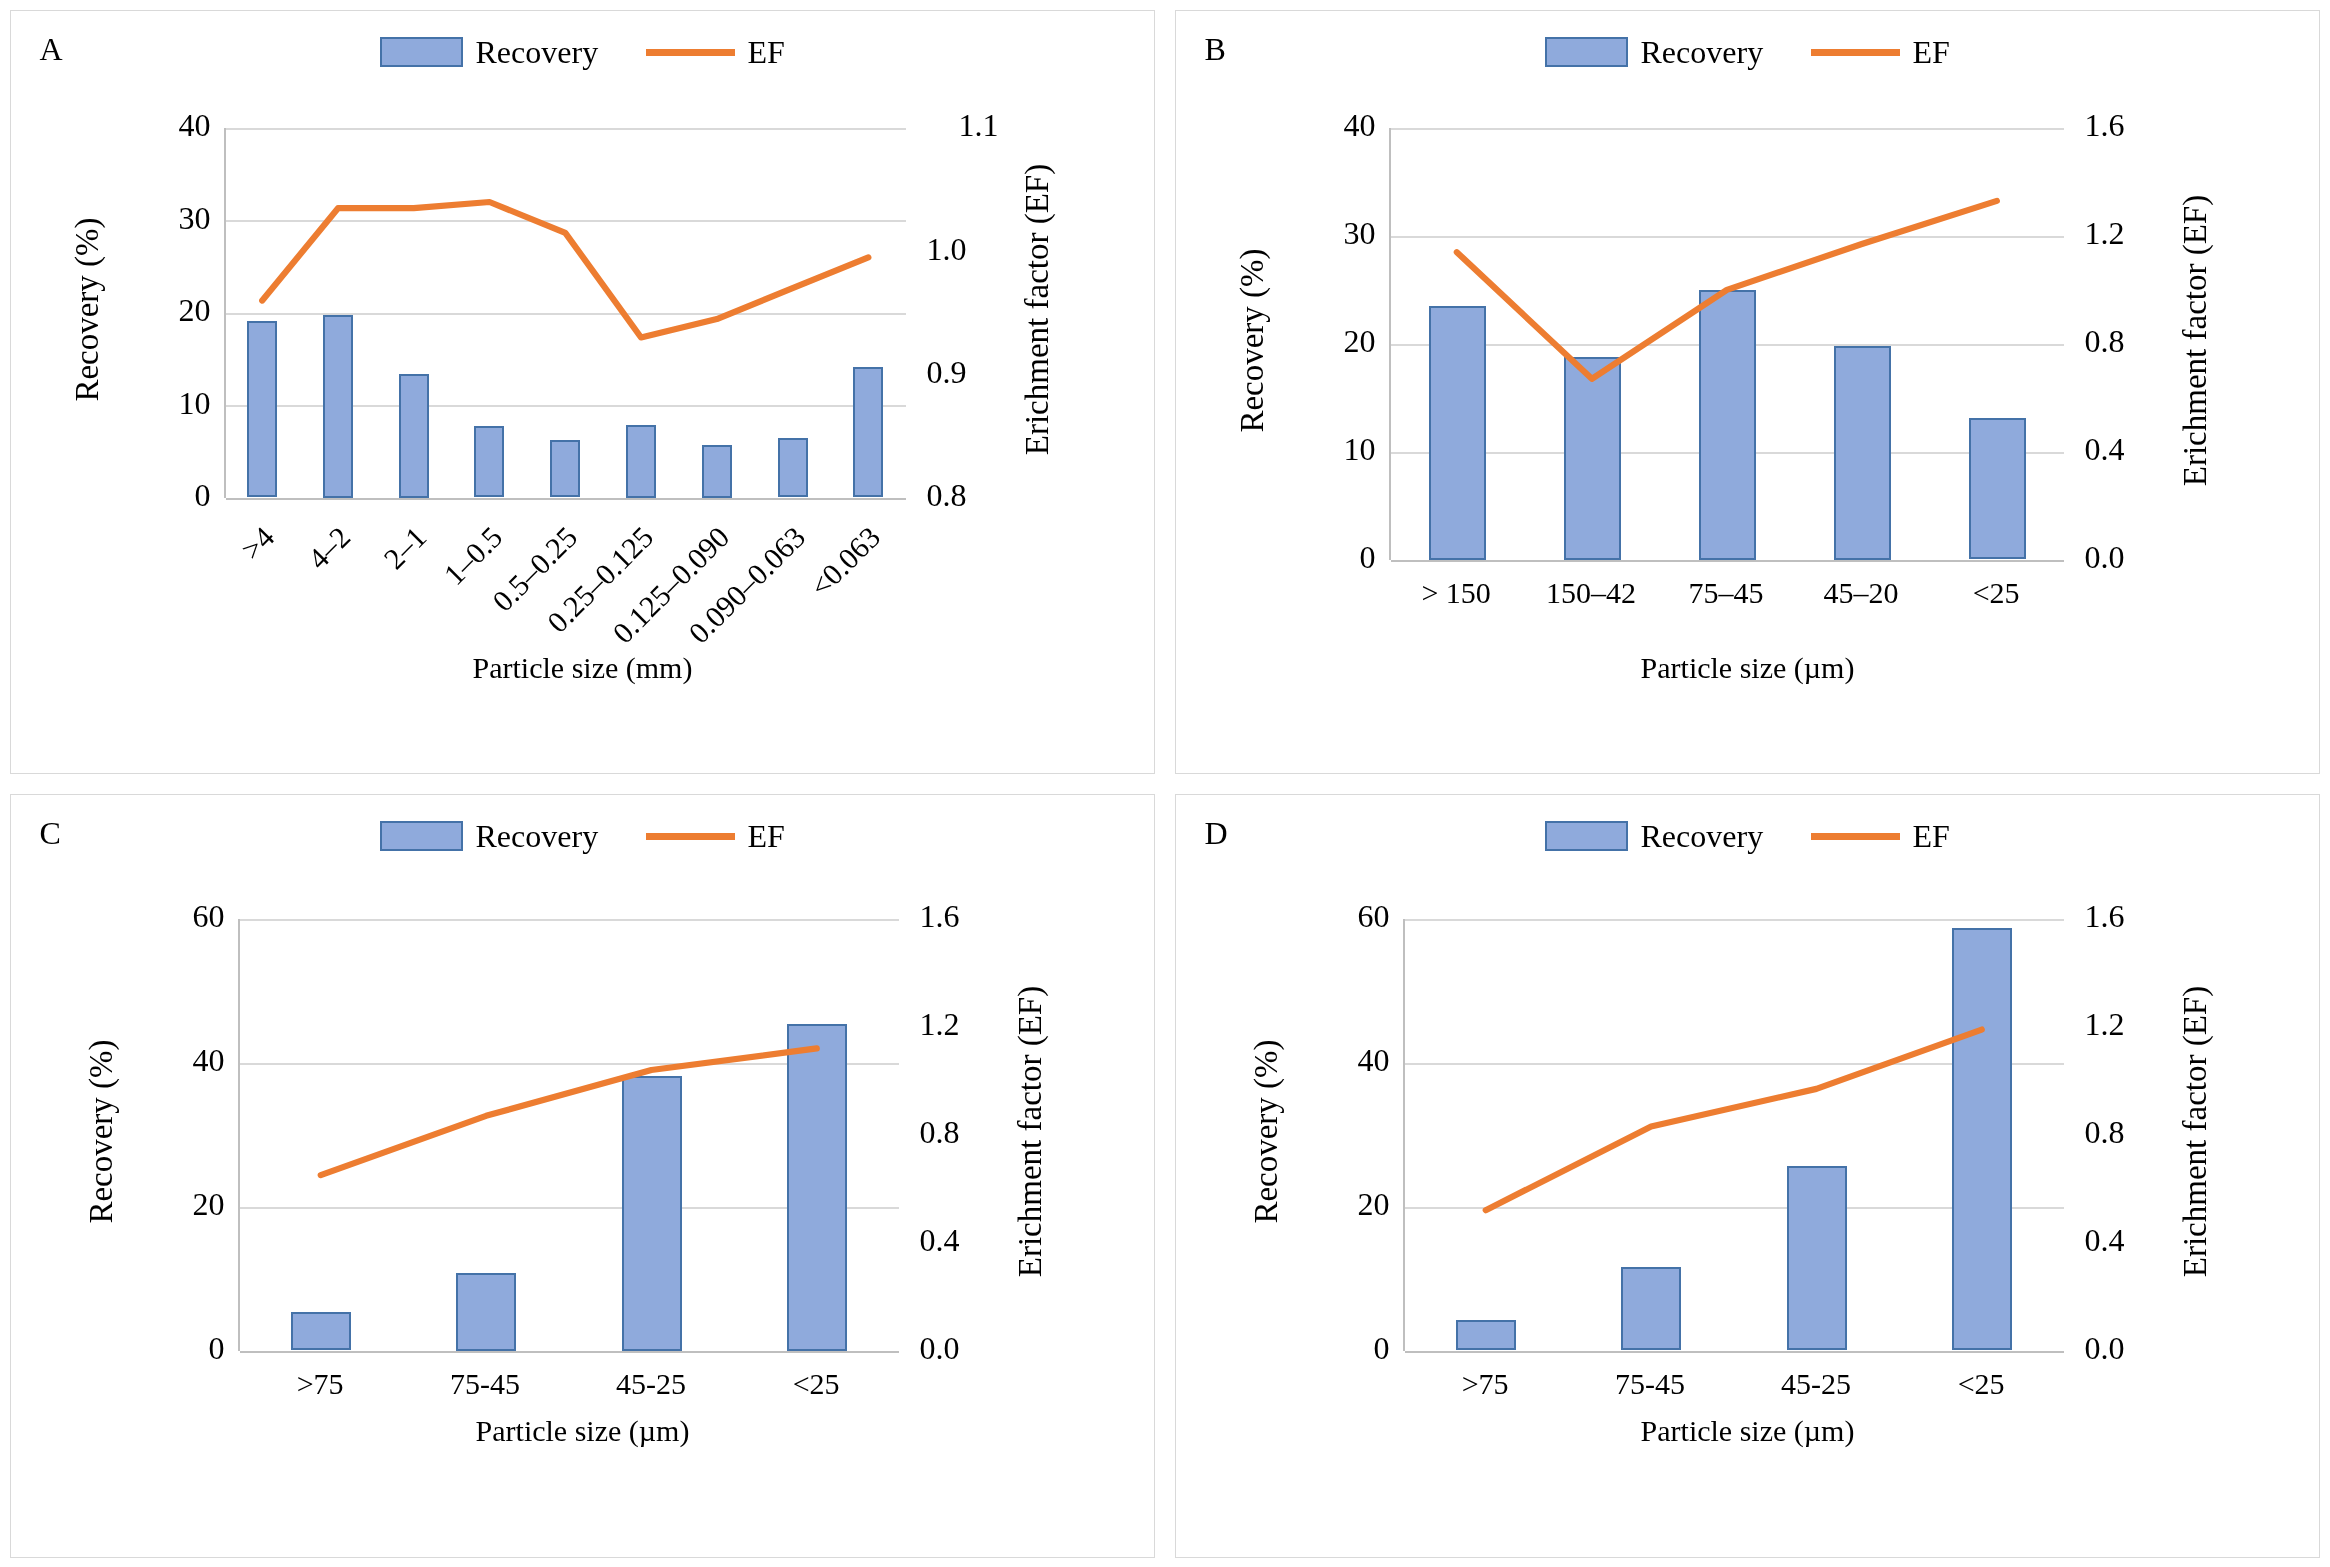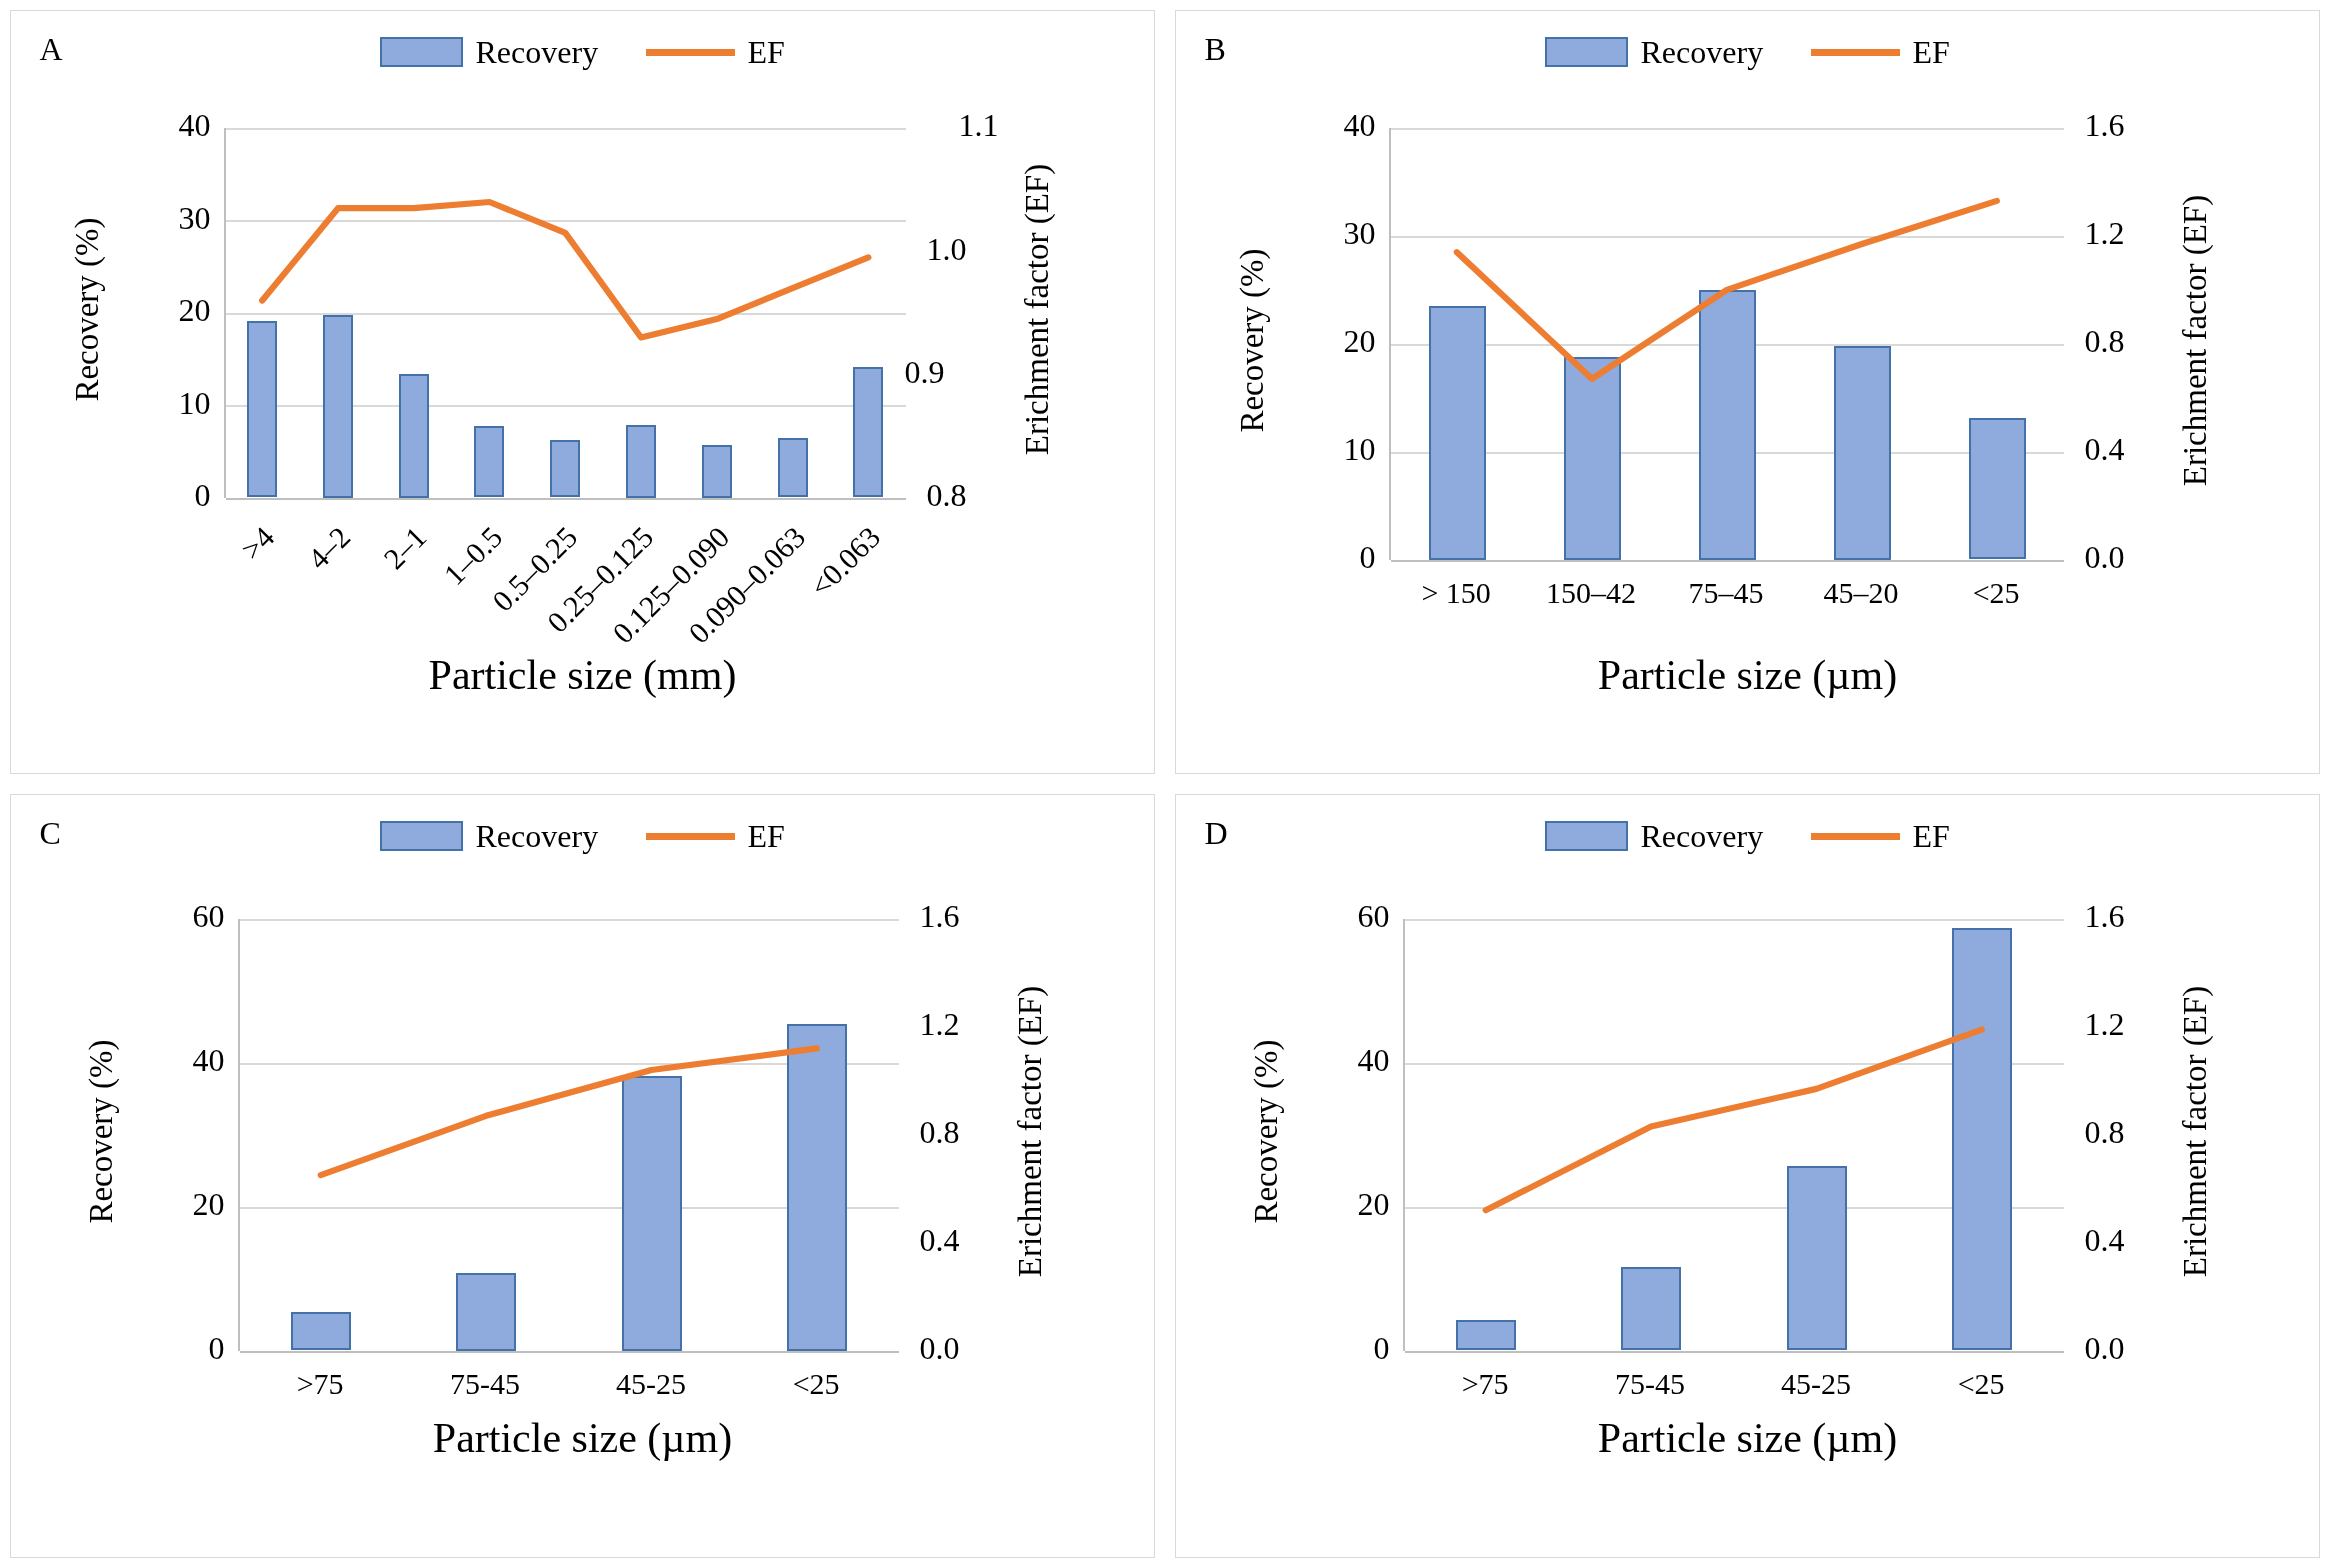--- a/index.html
+++ b/index.html
@@ -80,21 +80,21 @@
   .axis-title-left {
     transform: rotate(-90deg);
   }
   .axis-title-right {
     transform: rotate(-90deg);
   }
   .axis-title-x {
     position: absolute;
     width: 100%;
     text-align: center;
-    font-size: 42px;
+    font-size: 30px;
   }
   .plot-area {
     position: absolute;
     border-left: 2.1px solid #bfbfbf;
     box-sizing: border-box;
   }
   .gridline {
     position: absolute;
     left: 0;
     width: 100%;
@@ -157,21 +157,21 @@
           <div class="gridline" style="top: 185px;"></div>
           <div class="gridline" style="top: 92px;"></div>
           <div class="gridline" style="top: 0px;"></div>
         </div>
         <div class="tick-left" style="left: 124px; width: 76px; top: 466px;">0</div>
         <div class="tick-left" style="left: 124px; width: 76px; top: 374px;">10</div>
         <div class="tick-left" style="left: 124px; width: 76px; top: 281px;">20</div>
         <div class="tick-left" style="left: 124px; width: 76px; top: 189px;">30</div>
         <div class="tick-left" style="left: 124px; width: 76px; top: 96px;">40</div>
         <div class="tick-right" style="left: 916px; top: 466px;">0.8</div>
-        <div class="tick-right" style="left: 894px; top: 343px;">0.9</div>
+        <div class="tick-right" style="left: 916px; top: 343px;">0.9</div>
         <div class="tick-right" style="left: 916px; top: 220px; font-family: Liberation Serif, serif;">1.0</div>
         <div class="tick-right" style="left: 916px; top: 96px; margin-left: 32px;">1.1</div>
         <div class="bar" style="left: 236px; width: 30px; top: 310px; height: 176px;"></div>
         <div class="bar" style="left: 312px; width: 30px; top: 304px; height: 183px;"></div>
         <div class="bar" style="left: 388px; width: 30px; top: 363px; height: 124px;"></div>
         <div class="bar" style="left: 463px; width: 30px; top: 415px; height: 71px;"></div>
         <div class="bar" style="left: 539px; width: 30px; top: 429px; height: 57px;"></div>
         <div class="bar" style="left: 615px; width: 30px; top: 414px; height: 73px;"></div>
         <div class="bar" style="left: 691px; width: 30px; top: 434px; height: 53px;"></div>
         <div class="bar" style="left: 767px; width: 30px; top: 427px; height: 59px;"></div>

